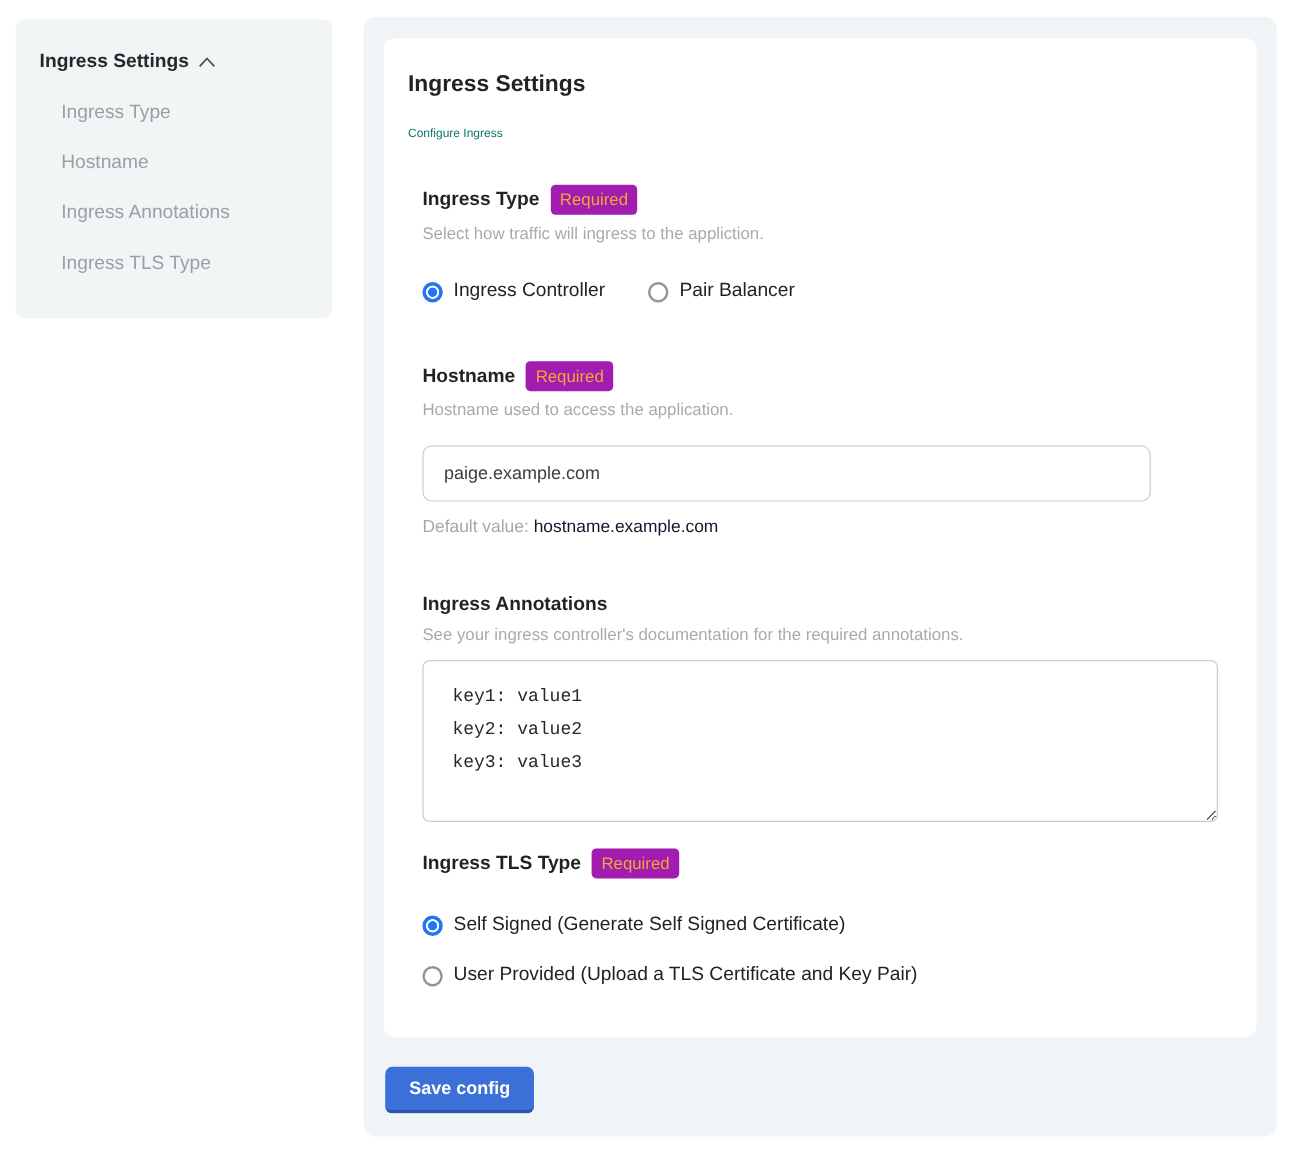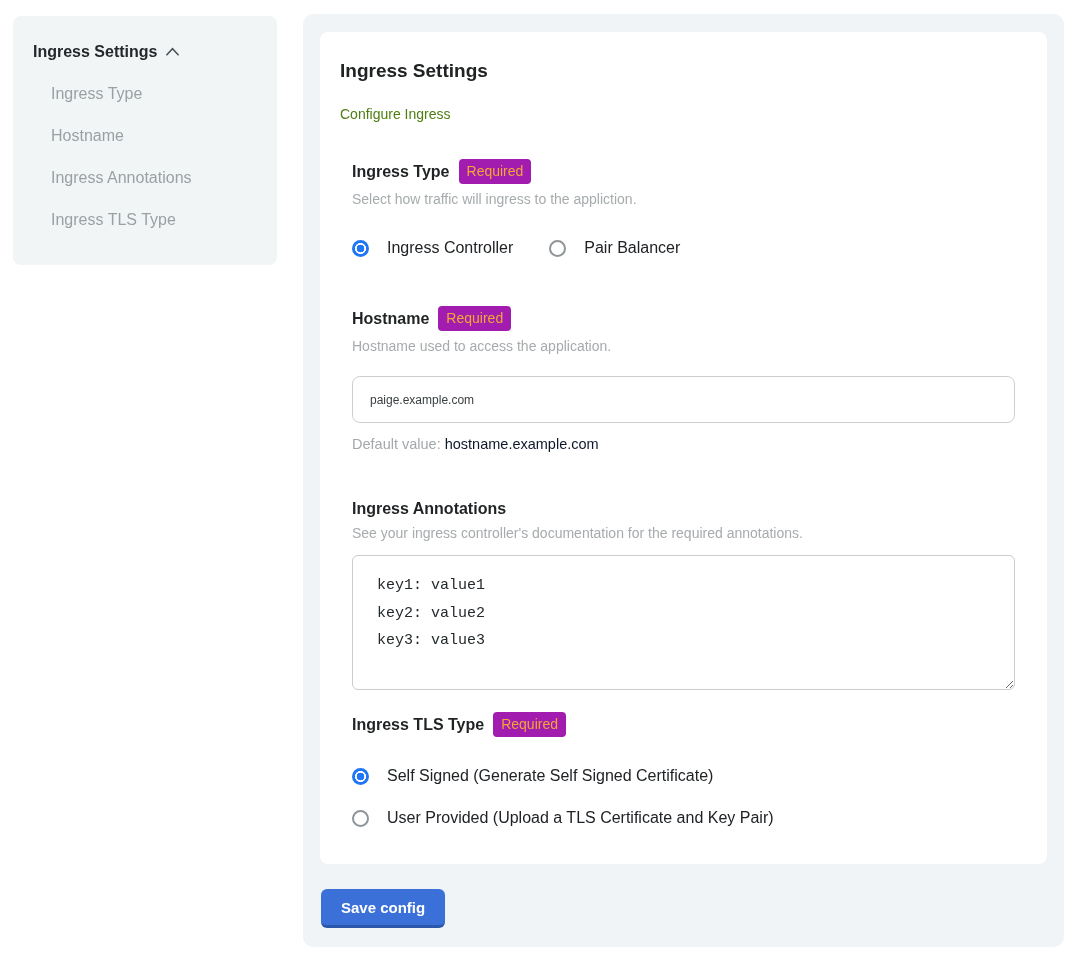--- a/index.html
+++ b/index.html
@@ -47,66 +47,66 @@
   }
   .card {
     position: absolute;
     left: 17px; top: 18px;
     width: 727px; height: 832px;
     background: #ffffff;
     border-radius: 8px;
     padding: 28px 32px 0 20px;
   }
   .card h2 { font-size: 19px; font-weight: 700; color: #202324; }
-  .subtitle { margin-top: 24px; font-size: 14px; color: #4d7c0f; }
+  .subtitle { margin-top: 24px; font-size: 10px; color: #0f766e; }
 
   .sections { margin-left: 12px; margin-top: 37px; width: 663px; }
 
   .label-row { display: flex; align-items: center; gap: 9px; }
   .flabel { font-size: 16px; font-weight: 600; color: #1f2324; }
   .badge {
     background: #a21caf;
     color: #f0a735;
     font-size: 14px;
     padding: 4px 8px;
     border-radius: 4px;
     line-height: 17px;
   }
   .desc { margin-top: 7px; font-size: 14px; color: #a6abad; }
 
   
   .radio-row { display: flex; align-items: center; gap: 36px; margin-top: 32px; }
   .radio-stack { margin-top: 30px; }
   .radio-stack .radio-opt { margin-bottom: 24px; }
-  .radio-opt { display: flex; align-items: center; gap: 18px; cursor: pointer; width: max-content; }
+  .radio-opt { display: flex; align-items: center; gap: 9px; cursor: pointer; width: max-content; }
   .radio-opt input[type="radio"] {
     appearance: none;
     -webkit-appearance: none;
     width: 17px; height: 17px;
     border: 2px solid #8f9598;
     border-radius: 50%;
     background: #ffffff;
     cursor: pointer;
     flex: 0 0 auto;
   }
   .radio-opt input[type="radio"]:checked {
     border: none;
     background: radial-gradient(closest-side, #2176f5 0 42%, #ffffff 48% 62%, #2176f5 68% 100%);
   }
   .radio-opt .opt-label { font-size: 16px; color: #202326; }
 
   
   .text-input {
     display: block;
-    width: 663px; height: 47px;
+    width: 607px; height: 47px;
     margin-top: 22px;
     border: 1px solid #cbcfd1;
     border-radius: 8px;
     padding: 4px 17px;
-    font-size: 12px;
+    font-size: 15px;
     color: #3b4043;
     font-family: "Liberation Sans", sans-serif;
     background: #ffffff;
     outline: none;
   }
   .default-line { margin-top: 13px; font-size: 14.5px; color: #a3a8aa; }
   .default-line b { color: #0f172a; font-weight: 400; }
 
   .annotations-textarea {
     display: block;

